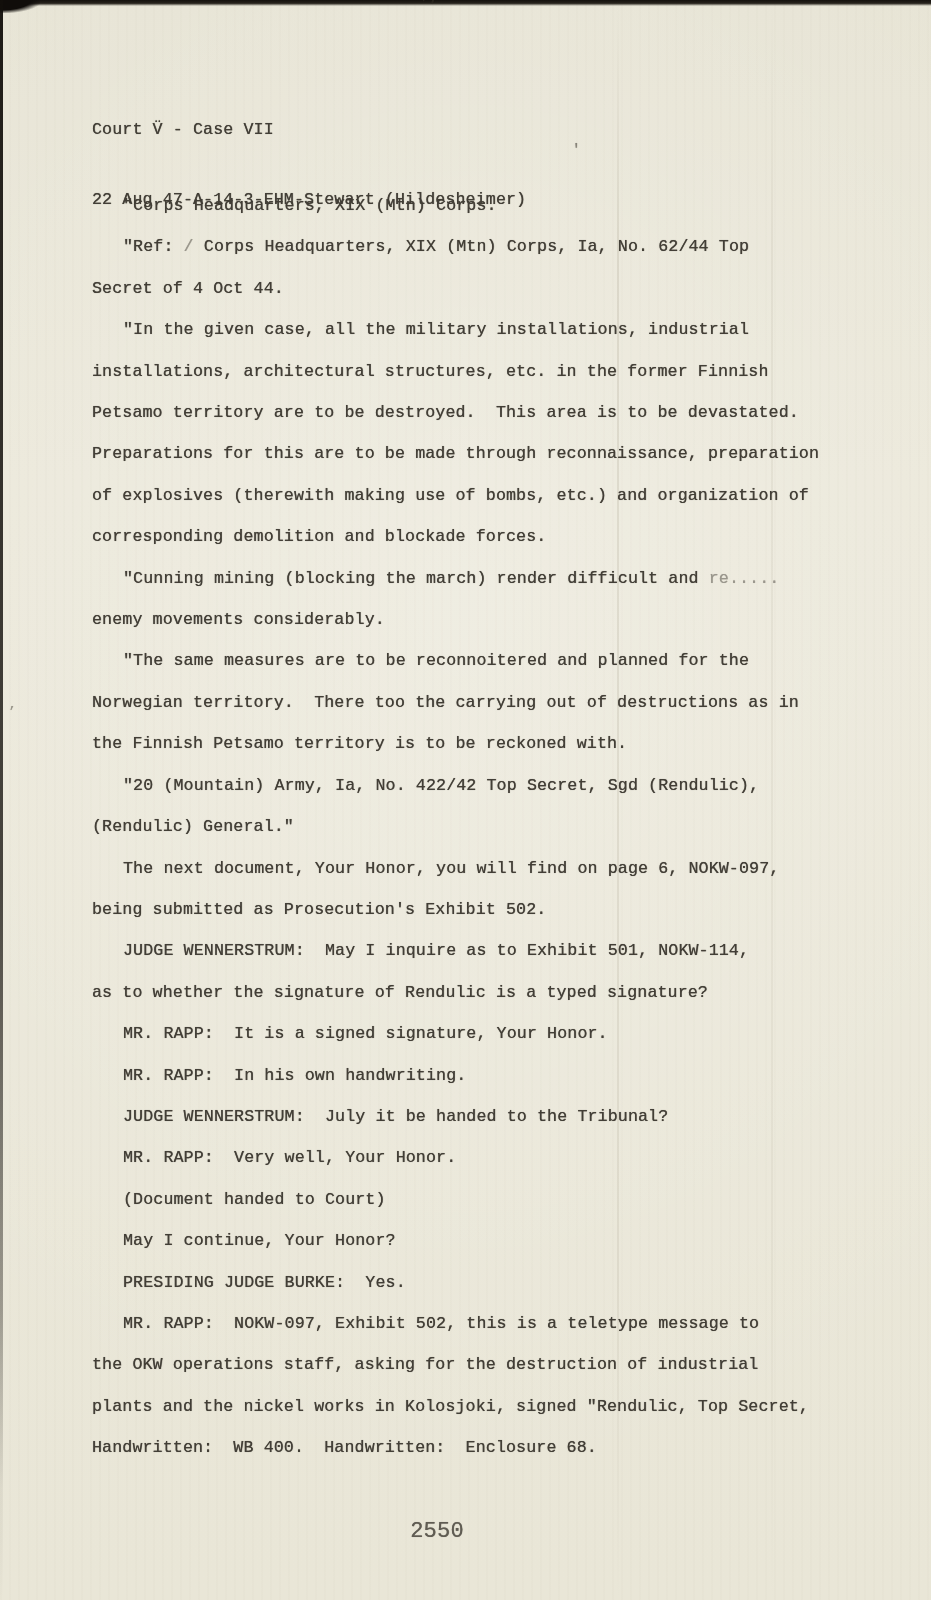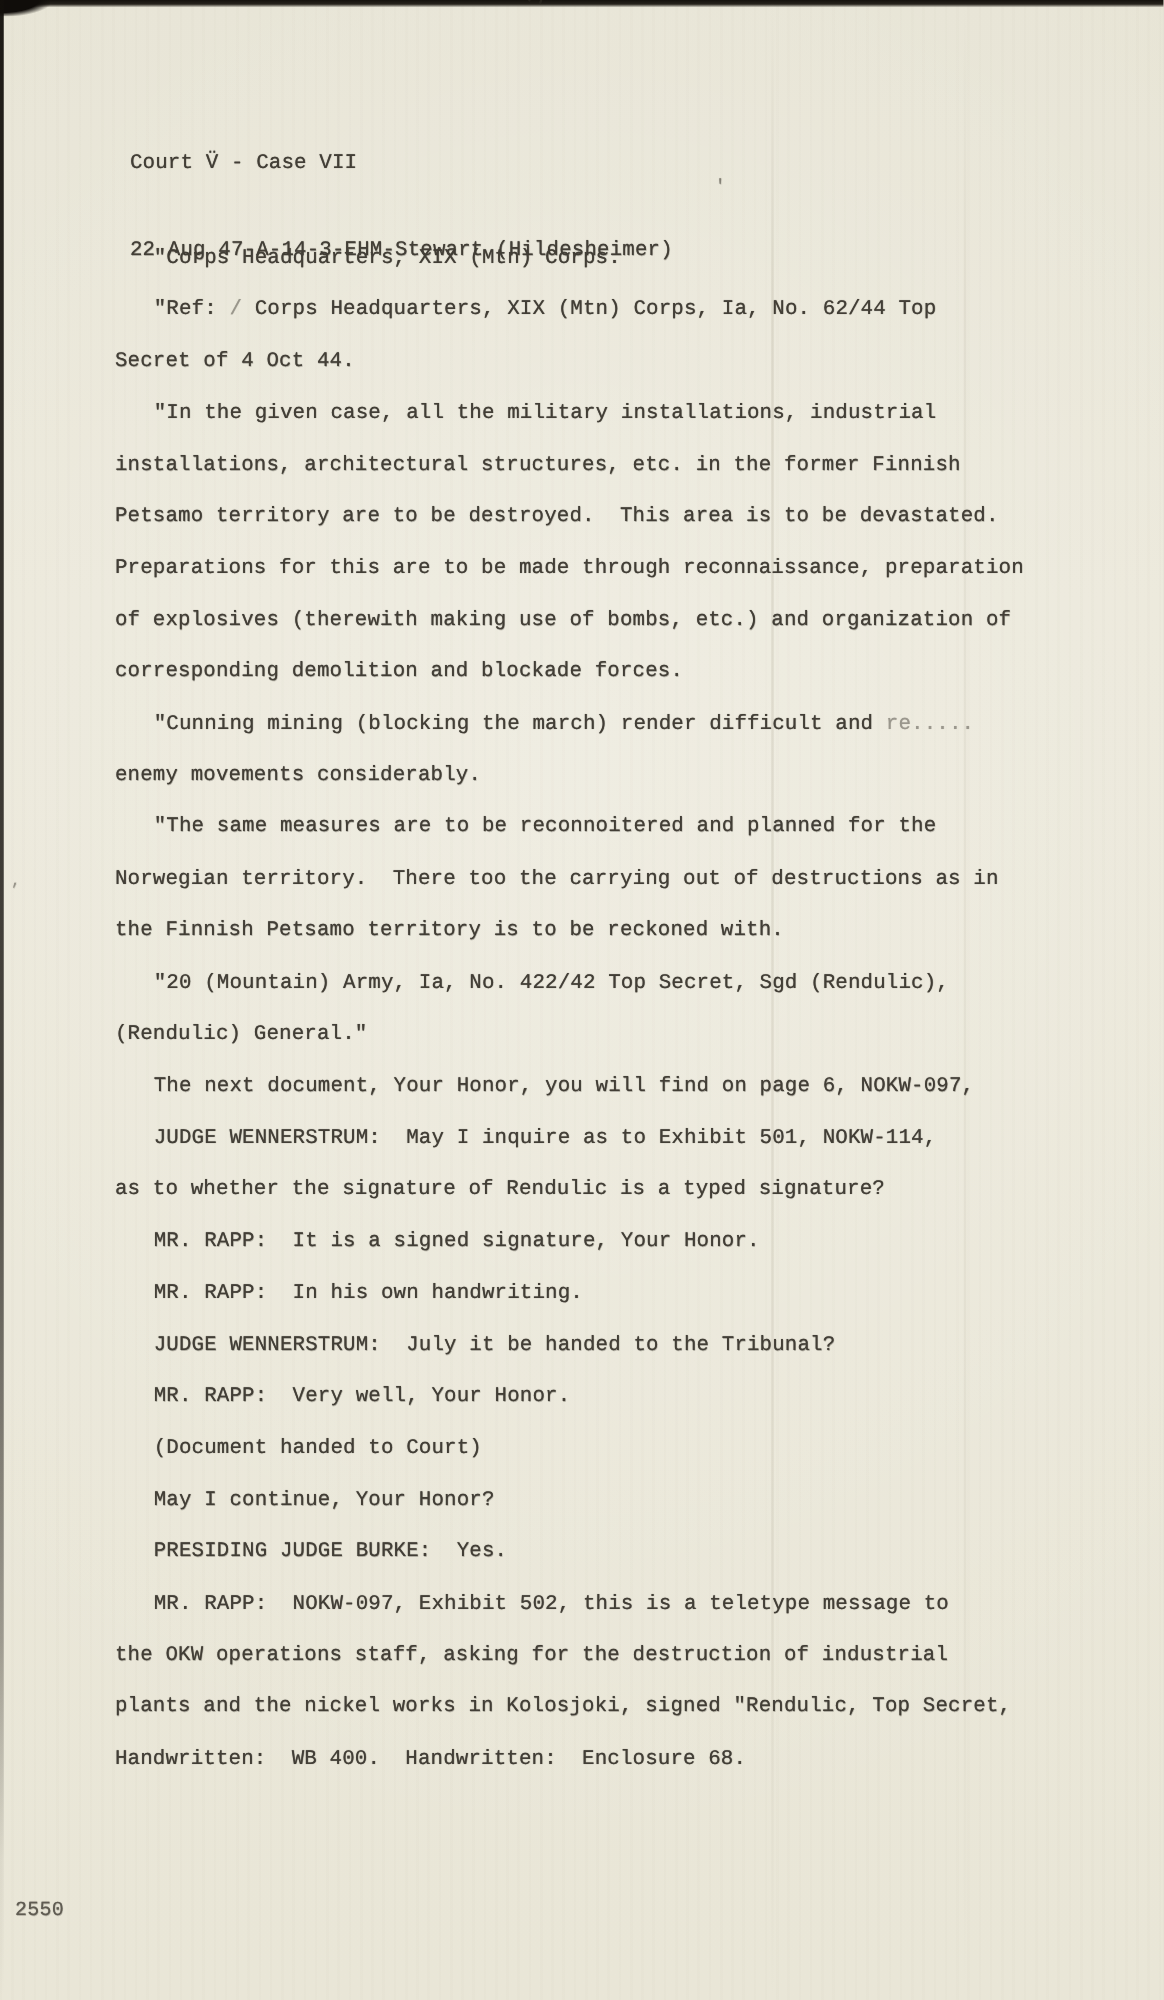--- a/index.html
+++ b/index.html
@@ -47,21 +47,21 @@
 
   
   .ink {
     text-shadow:
       0 0 0.7px rgba(62,58,50,0.75),
       0.4px 0.4px 0.4px rgba(62,58,50,0.28);
   }
 
   .doc-header {
     position: absolute;
-    left: 104px;
+    left: 92px;
     top: 71px;
     font-size: 16.6px;
     line-height: 23.4px;
     letter-spacing: 0.14px;
     white-space: pre;
   }
 
   .doc-body {
     position: absolute;
     left: 92px;
@@ -70,25 +70,25 @@
     font-size: 16.6px;
     line-height: 41.42px;
     letter-spacing: 0.14px;
   }
   .line { white-space: pre; height: 41.42px; }
   .line.indent { padding-left: 31px; }
   .faded { opacity: 0.48; }
 
   .page-number {
     position: absolute;
-    left: 12px;
+    left: 0;
     top: 1519px;
     width: 874px;
-    text-align: left;
-    font-size: 16px;
+    text-align: center;
+    font-size: 22px;
     letter-spacing: 0.2px;
     opacity: 0.82;
   }
 
   
   .speck { position: absolute; font-size: 14px; opacity: 0.6; }
   .speck.top-mark { left: 418px; top: -4px; transform: rotate(14deg); color: #2c2821; font-size: 15px; opacity: 0.75; }
   .speck.stray-apostrophe { left: 572px; top: 142px; }
   .speck.left-speck { left: 9px; top: 698px; opacity: 0.5; font-size: 12px; }
 </style>
@@ -123,20 +123,21 @@
       <div class="line"><span>of explosives (therewith making use of bombs, etc.) and organization of</span></div>
       <div class="line"><span>corresponding demolition and blockade forces.</span></div>
       <div class="line indent"><span>"Cunning mining (blocking the march) render difficult and </span><span class="faded">re.....</span></div>
       <div class="line"><span>enemy movements considerably.</span></div>
       <div class="line indent"><span>"The same measures are to be reconnoitered and planned for the</span></div>
       <div class="line"><span>Norwegian territory.  There too the carrying out of destructions as in</span></div>
       <div class="line"><span>the Finnish Petsamo territory is to be reckoned with.</span></div>
       <div class="line indent"><span>"20 (Mountain) Army, Ia, No. 422/42 Top Secret, Sgd (Rendulic),</span></div>
       <div class="line"><span>(Rendulic) General."</span></div>
       <div class="line indent"><span>The next document, Your Honor, you will find on page 6, NOKW-097,</span></div>
+      <div class="line"><span>being submitted as Prosecution's Exhibit 502.</span></div>
       <div class="line indent"><span>JUDGE WENNERSTRUM:  May I inquire as to Exhibit 501, NOKW-114,</span></div>
       <div class="line"><span>as to whether the signature of Rendulic is a typed signature?</span></div>
       <div class="line indent"><span>MR. RAPP:  It is a signed signature, Your Honor.</span></div>
       <div class="line indent"><span>MR. RAPP:  In his own handwriting.</span></div>
       <div class="line indent"><span>JUDGE WENNERSTRUM:  July it be handed to the Tribunal?</span></div>
       <div class="line indent"><span>MR. RAPP:  Very well, Your Honor.</span></div>
       <div class="line indent"><span>(Document handed to Court)</span></div>
       <div class="line indent"><span>May I continue, Your Honor?</span></div>
       <div class="line indent"><span>PRESIDING JUDGE BURKE:  Yes.</span></div>
       <div class="line indent"><span>MR. RAPP:  NOKW-097, Exhibit 502, this is a teletype message to</span></div>

